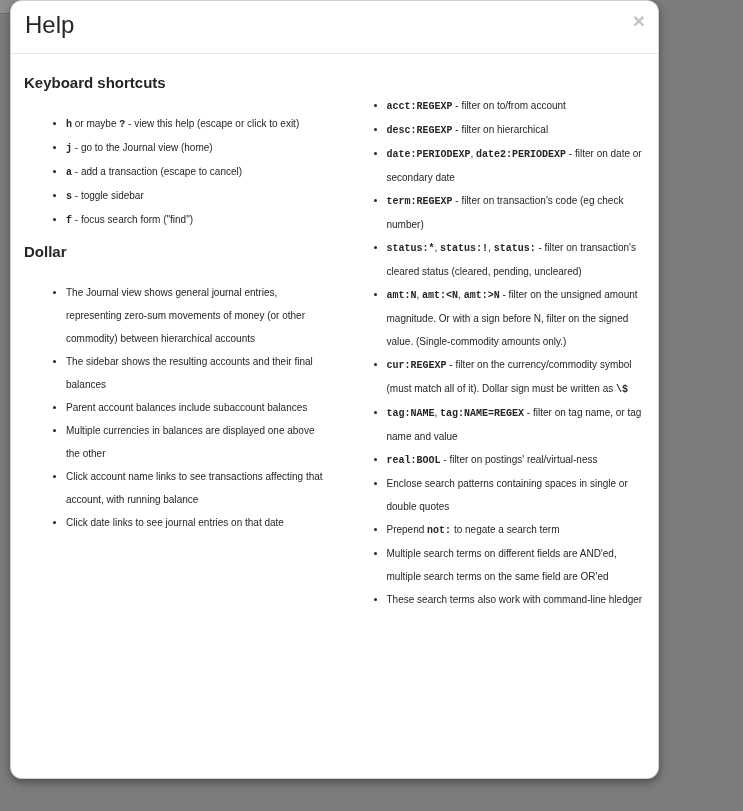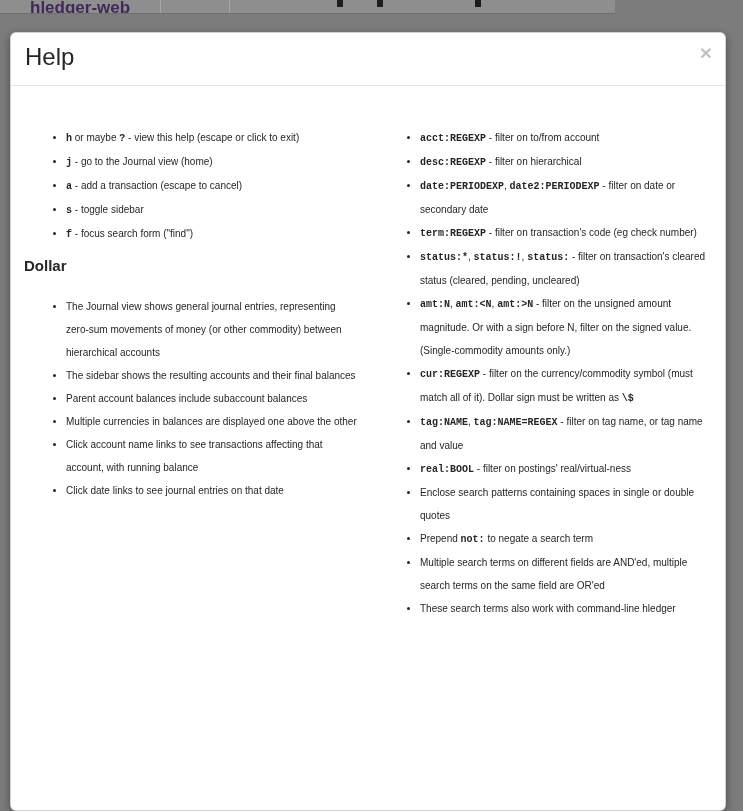--- a/index.html
+++ b/index.html
@@ -16,22 +16,22 @@
   }
   .bg-brand{
     position:absolute;left:30px;top:-2px;
     font-size:17px;font-weight:bold;text-decoration:underline;
     color:#41275a;cursor:pointer;white-space:nowrap;
   }
   .bg-vline{position:absolute;top:0;width:1px;height:13px;background:#a6a6a6;}
   .bg-frag{position:absolute;top:0;width:6px;height:7px;background:#1c1c1c;}
   
   .modal{
-    position:absolute;left:10px;top:32px;width:716px;height:779px;
-    background:#ffffff;border-radius:6px;
+    position:absolute;left:10px;top:0;width:649px;height:779px;
+    background:#ffffff;border-radius:12px;
     border:1px solid rgba(0,0,0,.18);
     box-shadow:0 3px 9px rgba(0,0,0,.4);
     box-sizing:border-box;
   }
   .modal-header{
     position:relative;padding:11px 14px 15px 14px;
     border-bottom:1px solid #e5e5e5;
   }
   .modal-title{
     margin:0;font-size:24px;font-weight:500;line-height:26px;color:#262626;
@@ -75,20 +75,21 @@
 </div>
 <div style="position:absolute;inset:0;"></div>
 
 <div class="modal">
   <div class="modal-header">
     <h2 class="modal-title">Help</h2>
     <button class="close-btn">×</button>
   </div>
   <div class="modal-body">
     <div class="col">
+        <h4>Keyboard shortcuts</h4>
         <ul>
           <li><code>h</code><span> or maybe </span><code>?</code><span> - view this help (escape or click to exit)</span></li>
           <li><code>j</code><span> - go to the Journal view (home)</span></li>
           <li><code>a</code><span> - add a transaction (escape to cancel)</span></li>
           <li><code>s</code><span> - toggle sidebar</span></li>
           <li><code>f</code><span> - focus search form ("find")</span></li>
         </ul>
         <h4>Dollar</h4>
         <ul>
           <li><span>The Journal view shows general journal entries, representing zero-sum movements of money (or other commodity) between hierarchical accounts</span></li>

